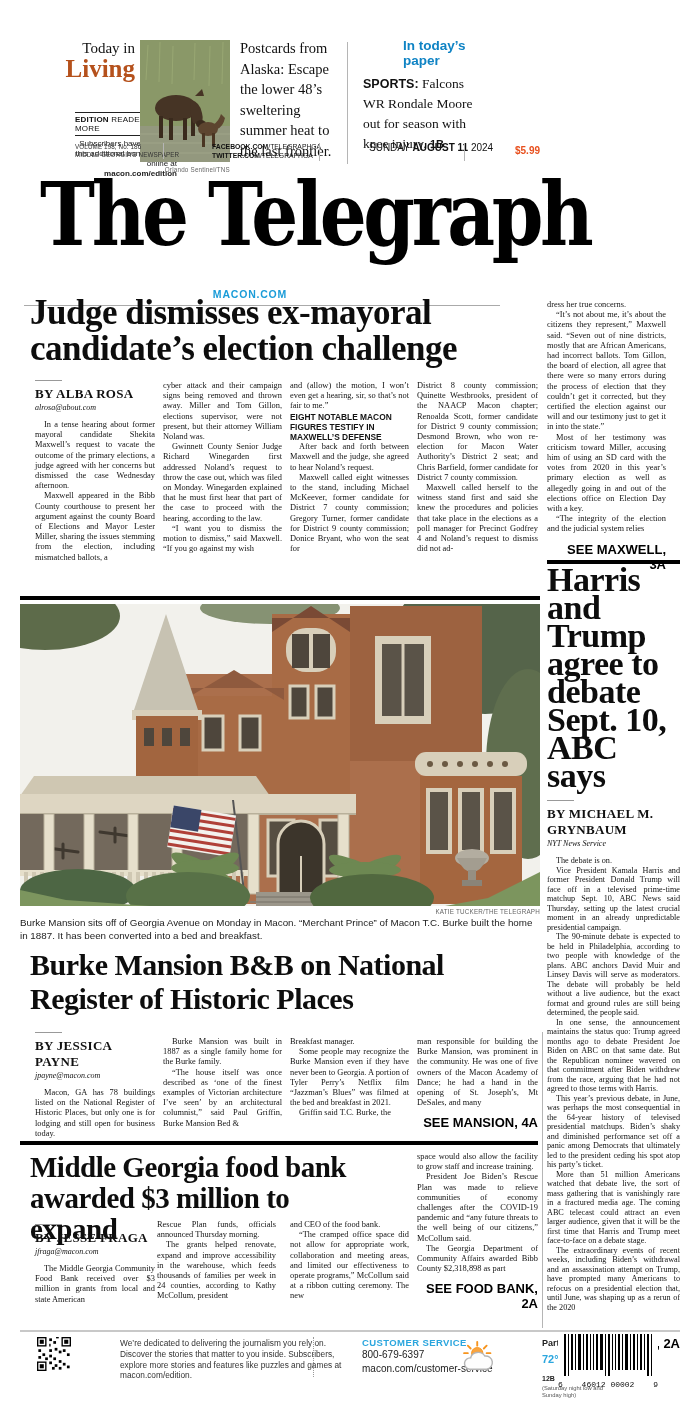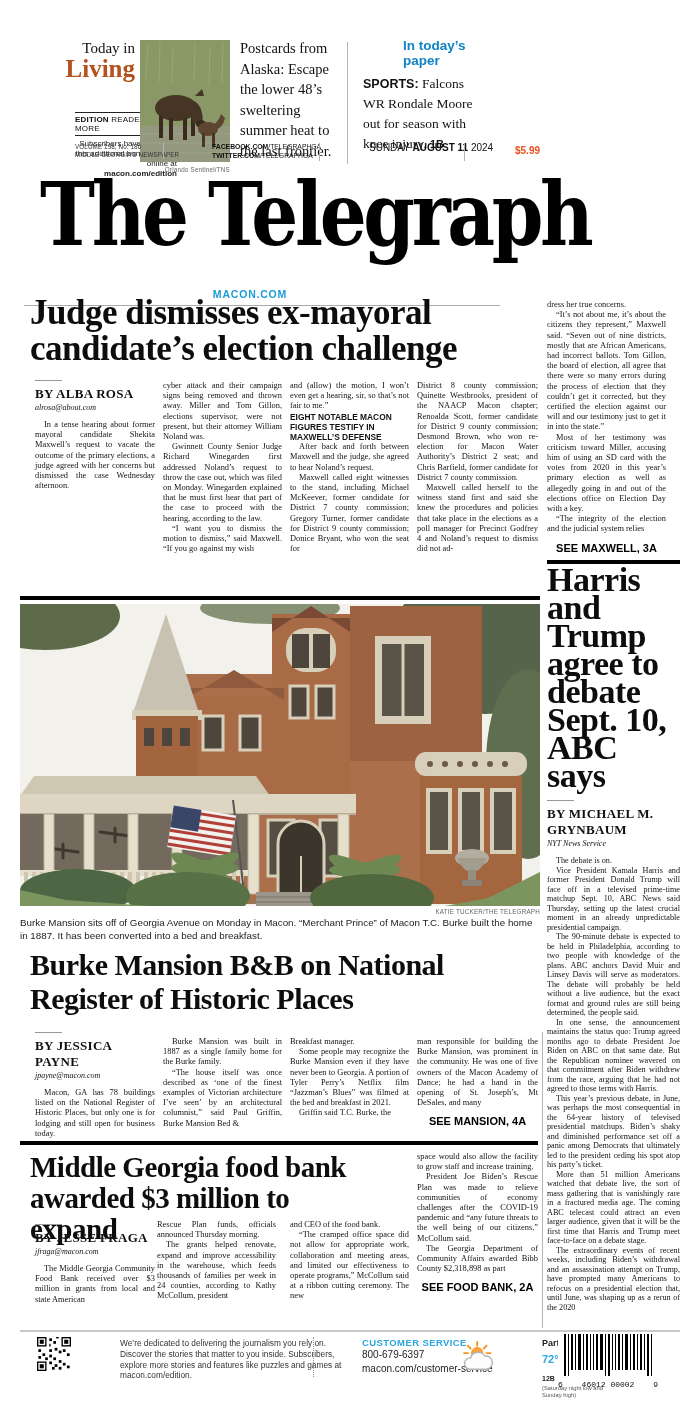--- a/index.html
+++ b/index.html
@@ -12,21 +12,21 @@
   .headline{font-family:"Liberation Serif",serif;font-weight:bold;color:#0d0d0d;letter-spacing:-0.5px;}
   .h-lead{font-size:35px;line-height:36px;}
   .h-mid{font-size:30px;line-height:34px;}
   .h-food{font-size:29px;line-height:31px;}
   .h-rail{font-size:34px;line-height:28px;}
   
   .bodytext p{margin:0;text-indent:9px;text-align:justify;font-size:8.4px;line-height:10.2px;color:#131313;}
   .bodytext p.cont{text-indent:0;}
   .rail .bodytext p{font-size:8.2px;line-height:9.5px;}
   .subhead{font-family:"Liberation Sans",sans-serif;font-weight:bold;font-size:9.2px;line-height:10.6px;margin:4px 0 3px;text-indent:0 !important;text-align:left !important;color:#000;}
-  .jump{font-family:"Liberation Sans",sans-serif;font-weight:bold;font-size:11px;text-align:center;margin-top:7px;color:#000;}
+  .jump{font-family:"Liberation Sans",sans-serif;font-weight:bold;font-size:13px;text-align:right;margin-top:7px;color:#000;}
   
   .brule{width:27px;border-top:1px solid #999;margin-bottom:5px;}
   .by{font-weight:bold;font-size:13px;letter-spacing:.3px;}
   .bemail{font-style:italic;font-size:8px;margin-top:1px;}
   .byline-block{margin-bottom:8px;}
   
   .folio-small{font-size:6.3px;line-height:8px;color:#333;letter-spacing:.1px;}
   .vline{position:absolute;width:1px;background:#b5b5b5;}
   .teaser-kicker{font-size:15px;}
   .teaser-living{font-size:25px;font-weight:bold;line-height:24px;}
@@ -129,20 +129,21 @@
 
   <div class="abs headline h-lead" style="left:30px;top:295px;width:525px;">Judge dismisses ex-mayoral candidate’s election challenge</div>
 
   <div class="abs bodytext" style="left:35px;top:380px;width:120px;">
     <div class="byline-block">
       <div class="brule"></div>
       <div class="by">BY ALBA ROSA</div>
       <div class="bemail">alrosa@about.com</div>
     </div>
     <p>In a tense hearing about former mayoral candidate Shekita Maxwell’s request to vacate the outcome of the primary elections, a judge agreed with her concerns but dismissed the case Wednesday afternoon.</p>
+    <p>Maxwell appeared in the Bibb County courthouse to present her argument against the county Board of Elections and Mayor Lester Miller, sharing the issues stemming from the election, including mismatched ballots, a</p>
   </div>
 
   <div class="abs bodytext" style="left:163px;top:381px;width:119px;">
     <p class="cont">cyber attack and their campaign signs being removed and thrown away. Miller and Tom Gillon, elections supervisor, were not present, but their attorney William Noland was.</p>
     <p>Gwinnett County Senior Judge Richard Winegarden first addressed Noland’s request to throw the case out, which was filed on Monday. Winegarden explained that he must first hear that part of the case to proceed with the hearing, according to the law.</p>
     <p>“I want you to dismiss the motion to dismiss,” said Maxwell. “If you go against my wish</p>
   </div>
 
   <div class="abs bodytext" style="left:290px;top:381px;width:119px;">
     <p class="cont">and (allow) the motion, I won’t even get a hearing, sir, so that’s not fair to me.”</p>

